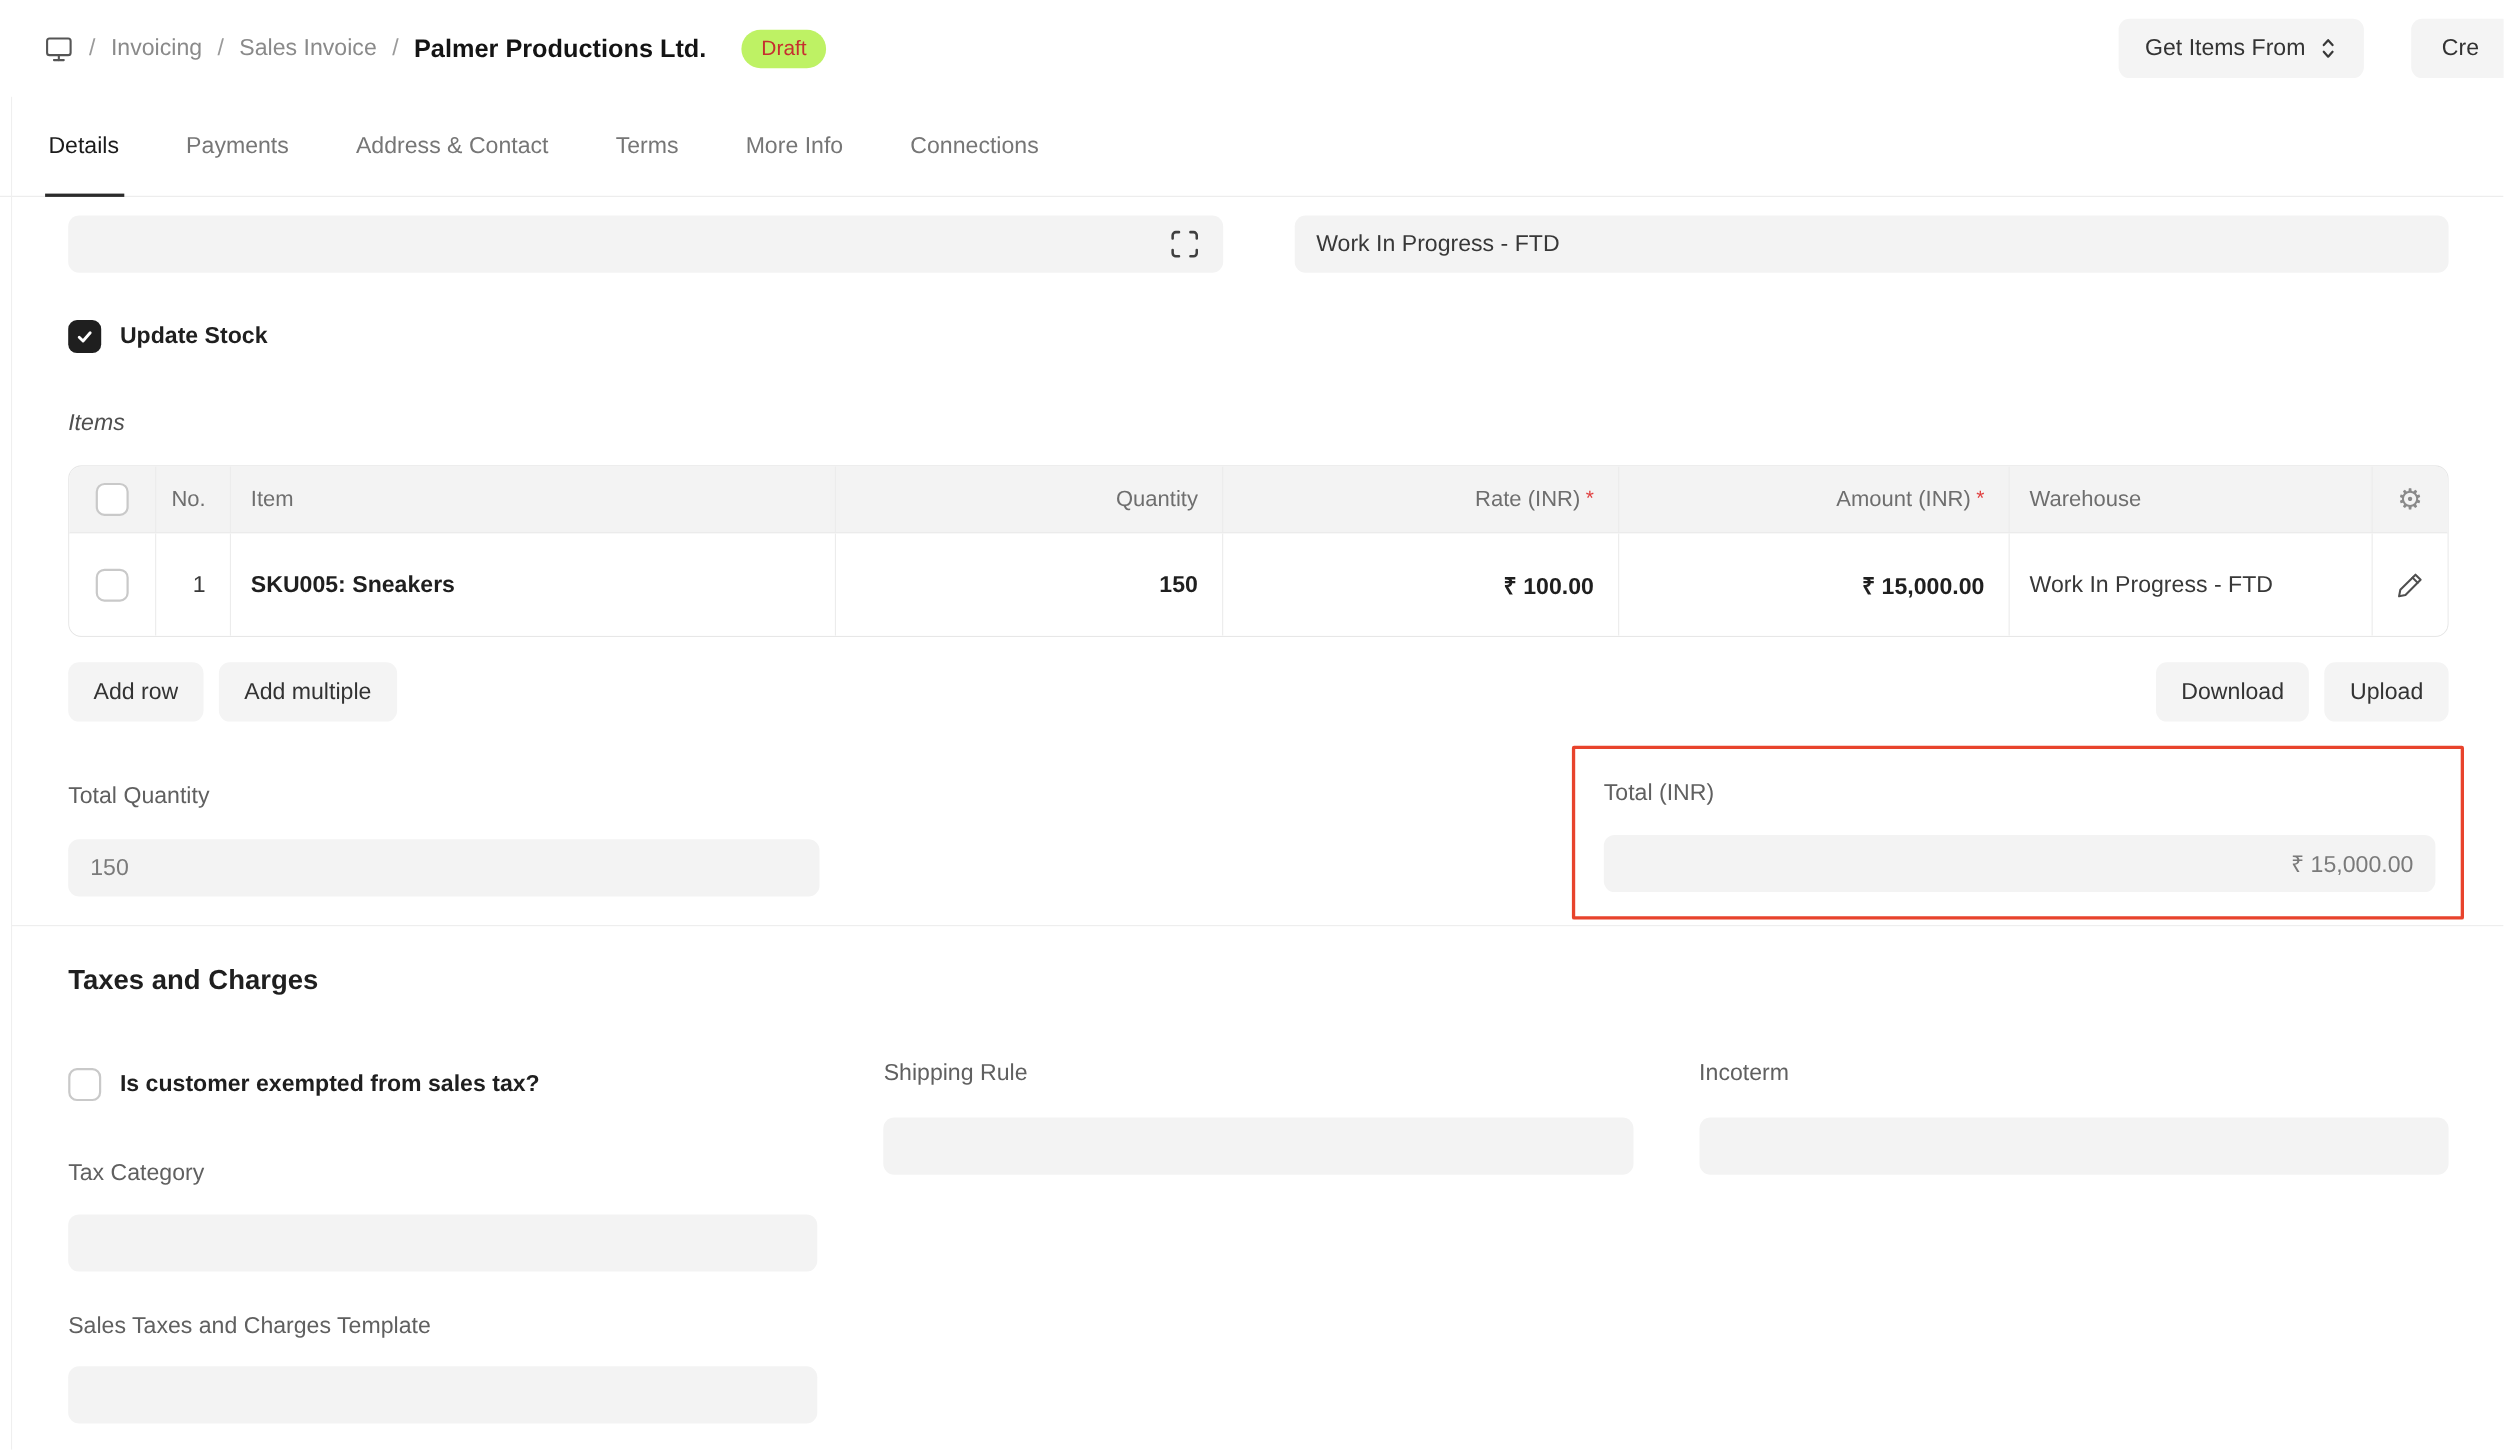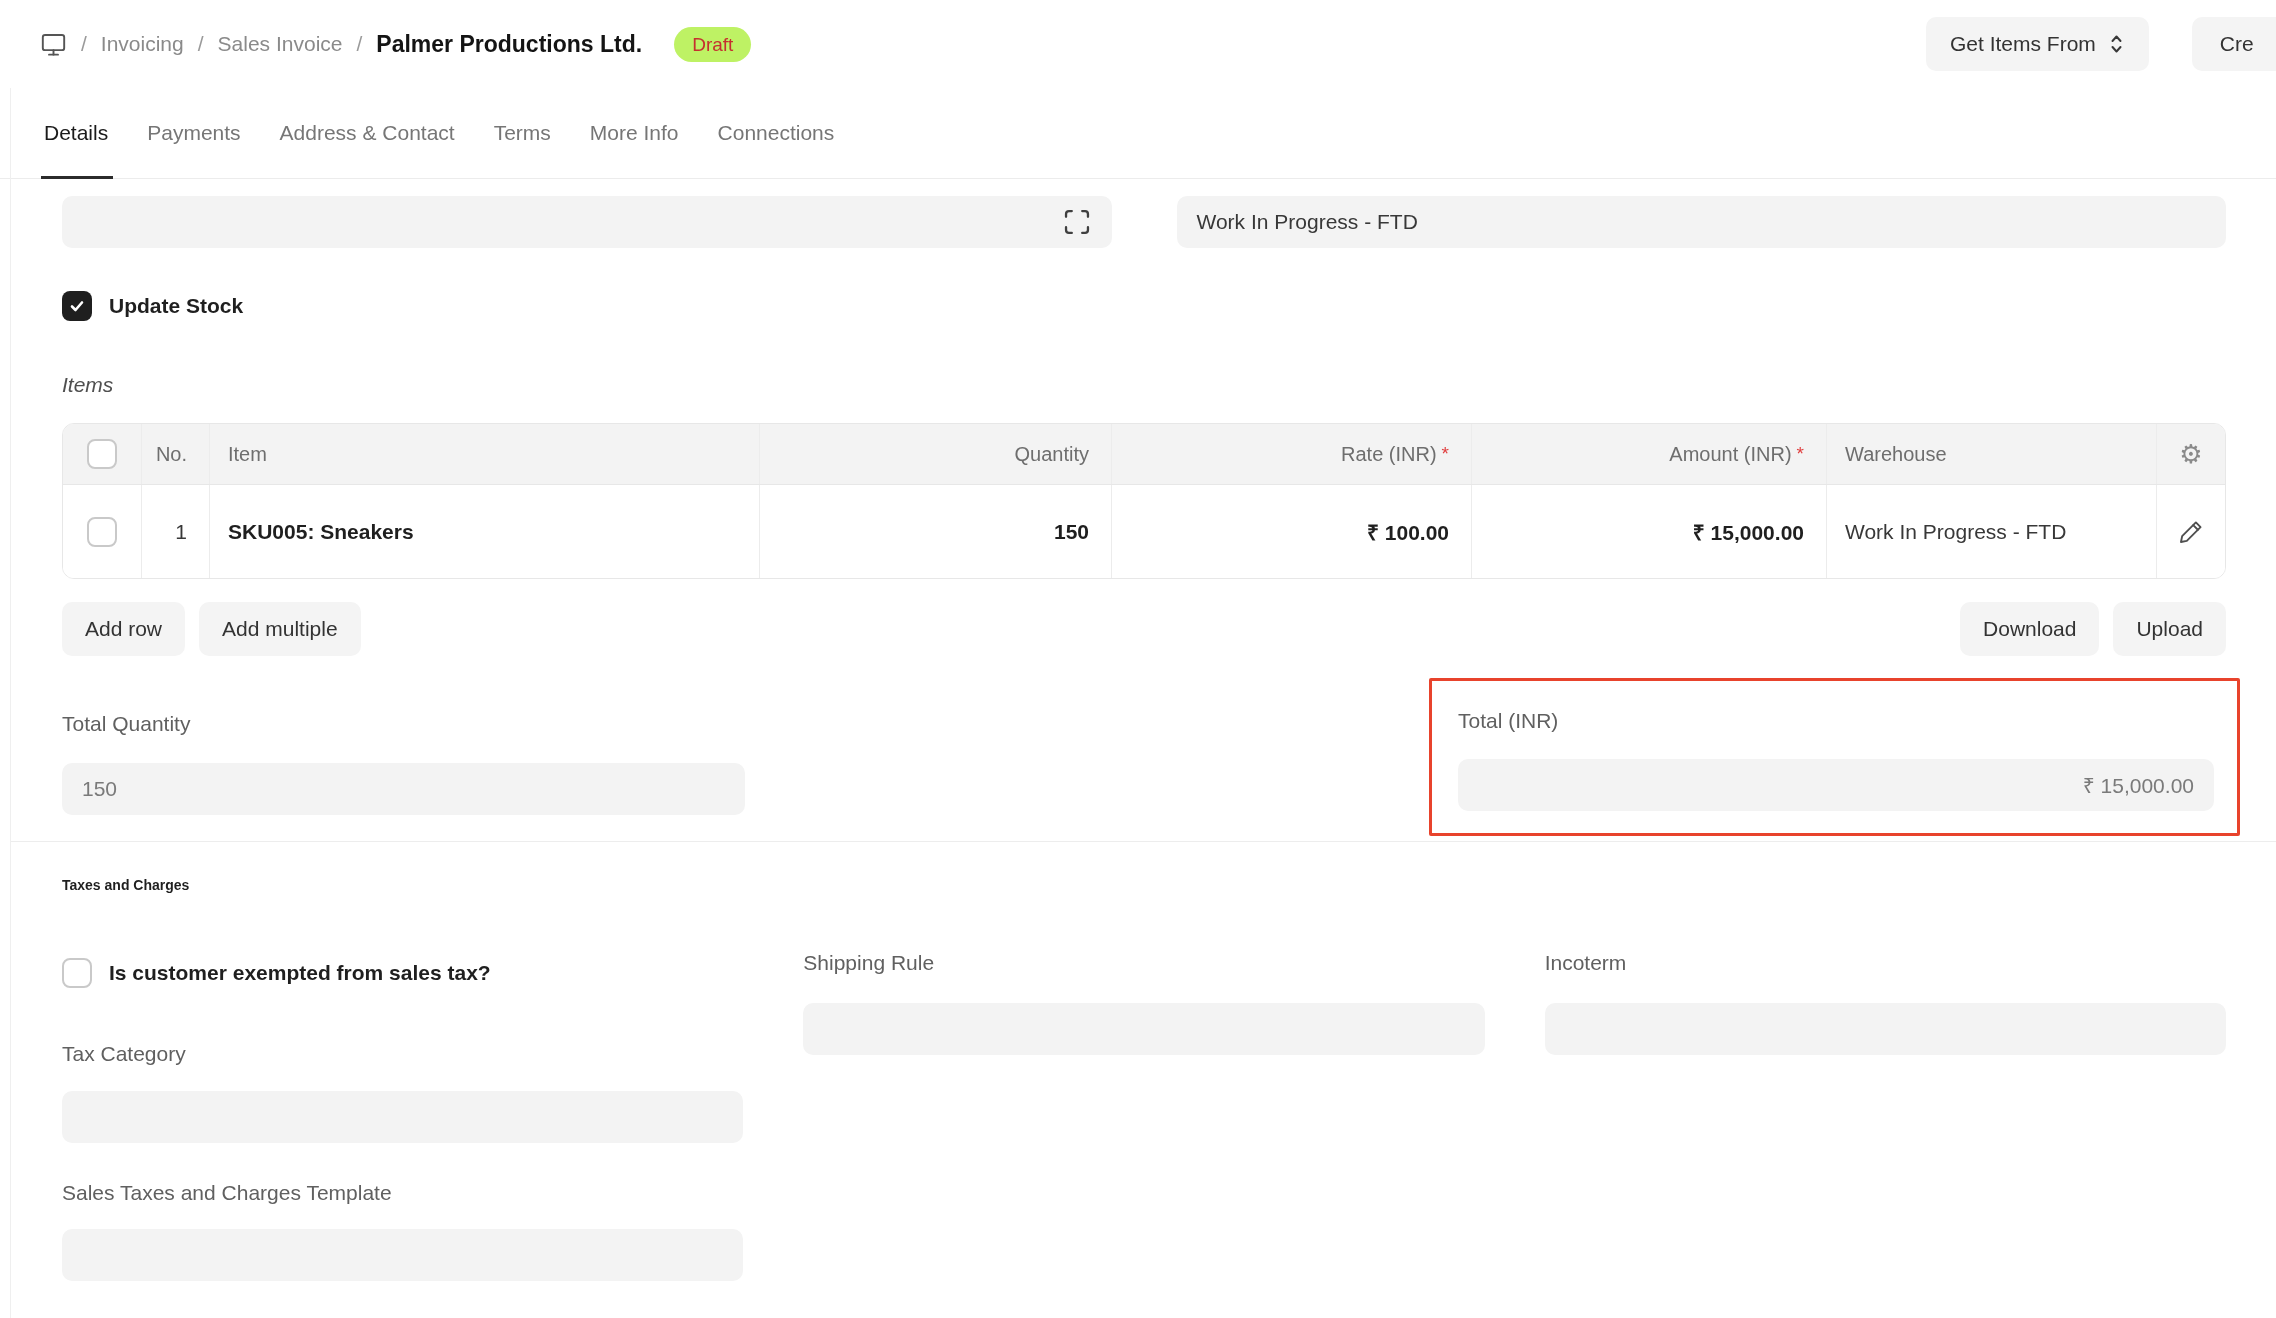--- a/index.html
+++ b/index.html
@@ -17,21 +17,21 @@
   .crumb-current{color:#141414;font-weight:600;font-size:23px;}
   .badge-draft{margin-left:18px;background:#bef264;color:#c62f2f;font-size:19px;
     padding:8px 18px;border-radius:999px;line-height:1;}
   .topbar-right{position:absolute;left:1926px;top:17px;display:flex;gap:43px;}
   .btn{background:#f4f4f4;border:none;border-radius:10px;height:54px;display:flex;
     align-items:center;gap:12px;padding:0 24px;font-size:21px;color:#333;
     font-family:"Liberation Sans",sans-serif;cursor:pointer;white-space:nowrap;}
   .btn-create{width:200px;justify-content:flex-start;padding-left:28px;}
 
   
-  .tabs{height:90px;display:flex;align-items:center;gap:39px;padding-left:44px;
+  .tabs{height:90px;display:flex;align-items:center;gap:61px;padding-left:44px;
     border-bottom:1px solid #ececec;}
   .tab{font-size:21px;color:#767676;position:relative;height:100%;display:flex;align-items:center;cursor:pointer;}
   .tab.active{color:#1b1b1b;font-weight:500;}
   .tab.active::after{content:"";position:absolute;left:-3px;right:-5px;bottom:-1px;height:3px;background:#2b2b2b;}
 
   
   .content{padding:0 50px 0 62px;}
   .field{background:#f3f3f3;border-radius:10px;height:52px;display:flex;align-items:center;
     padding:0 20px;font-size:21px;color:#383838;box-sizing:border-box;}
   .field .muted{color:#7a7a7a;}
@@ -72,21 +72,21 @@
   .totals{display:flex;justify-content:space-between;margin-top:22px;align-items:flex-start;}
   .tot-left{width:683px;padding-top:34px;}
   .tot-left .field{margin-top:27px;}
   .highlight-box{width:811px;margin-right:-14px;border:3px solid #e8432c;border-radius:2px;
     box-sizing:border-box;padding:28px 23px 22px 26px;}
   .highlight-box .field{margin-top:26px;justify-content:flex-end;}
 
   .divider{height:1px;background:#ededed;margin:5px -50px 0 -52px;}
 
   
-  .section-title{margin-top:35px;font-size:14px;font-weight:700;color:#1f1f1f;}
+  .section-title{margin-top:35px;font-size:25px;font-weight:700;color:#1f1f1f;}
   .tax-grid{display:grid;grid-template-columns:1fr 1fr 1fr;column-gap:60px;align-items:start;}
   .tax-col1 .check-row{margin-top:65px;}
   .tax-col1 .label{display:block;margin-top:54px;}
   .tax-col1 .field{margin-top:25px;}
   .tax-col1 .label.second{margin-top:38px;}
   .tax-col1 .field.second{margin-top:24px;}
   .tax-colx .label{display:block;margin-top:58px;}
   .tax-colx .field{margin-top:28px;}
 
   .icon{flex:none;display:inline-flex;align-items:center;justify-content:center;}

